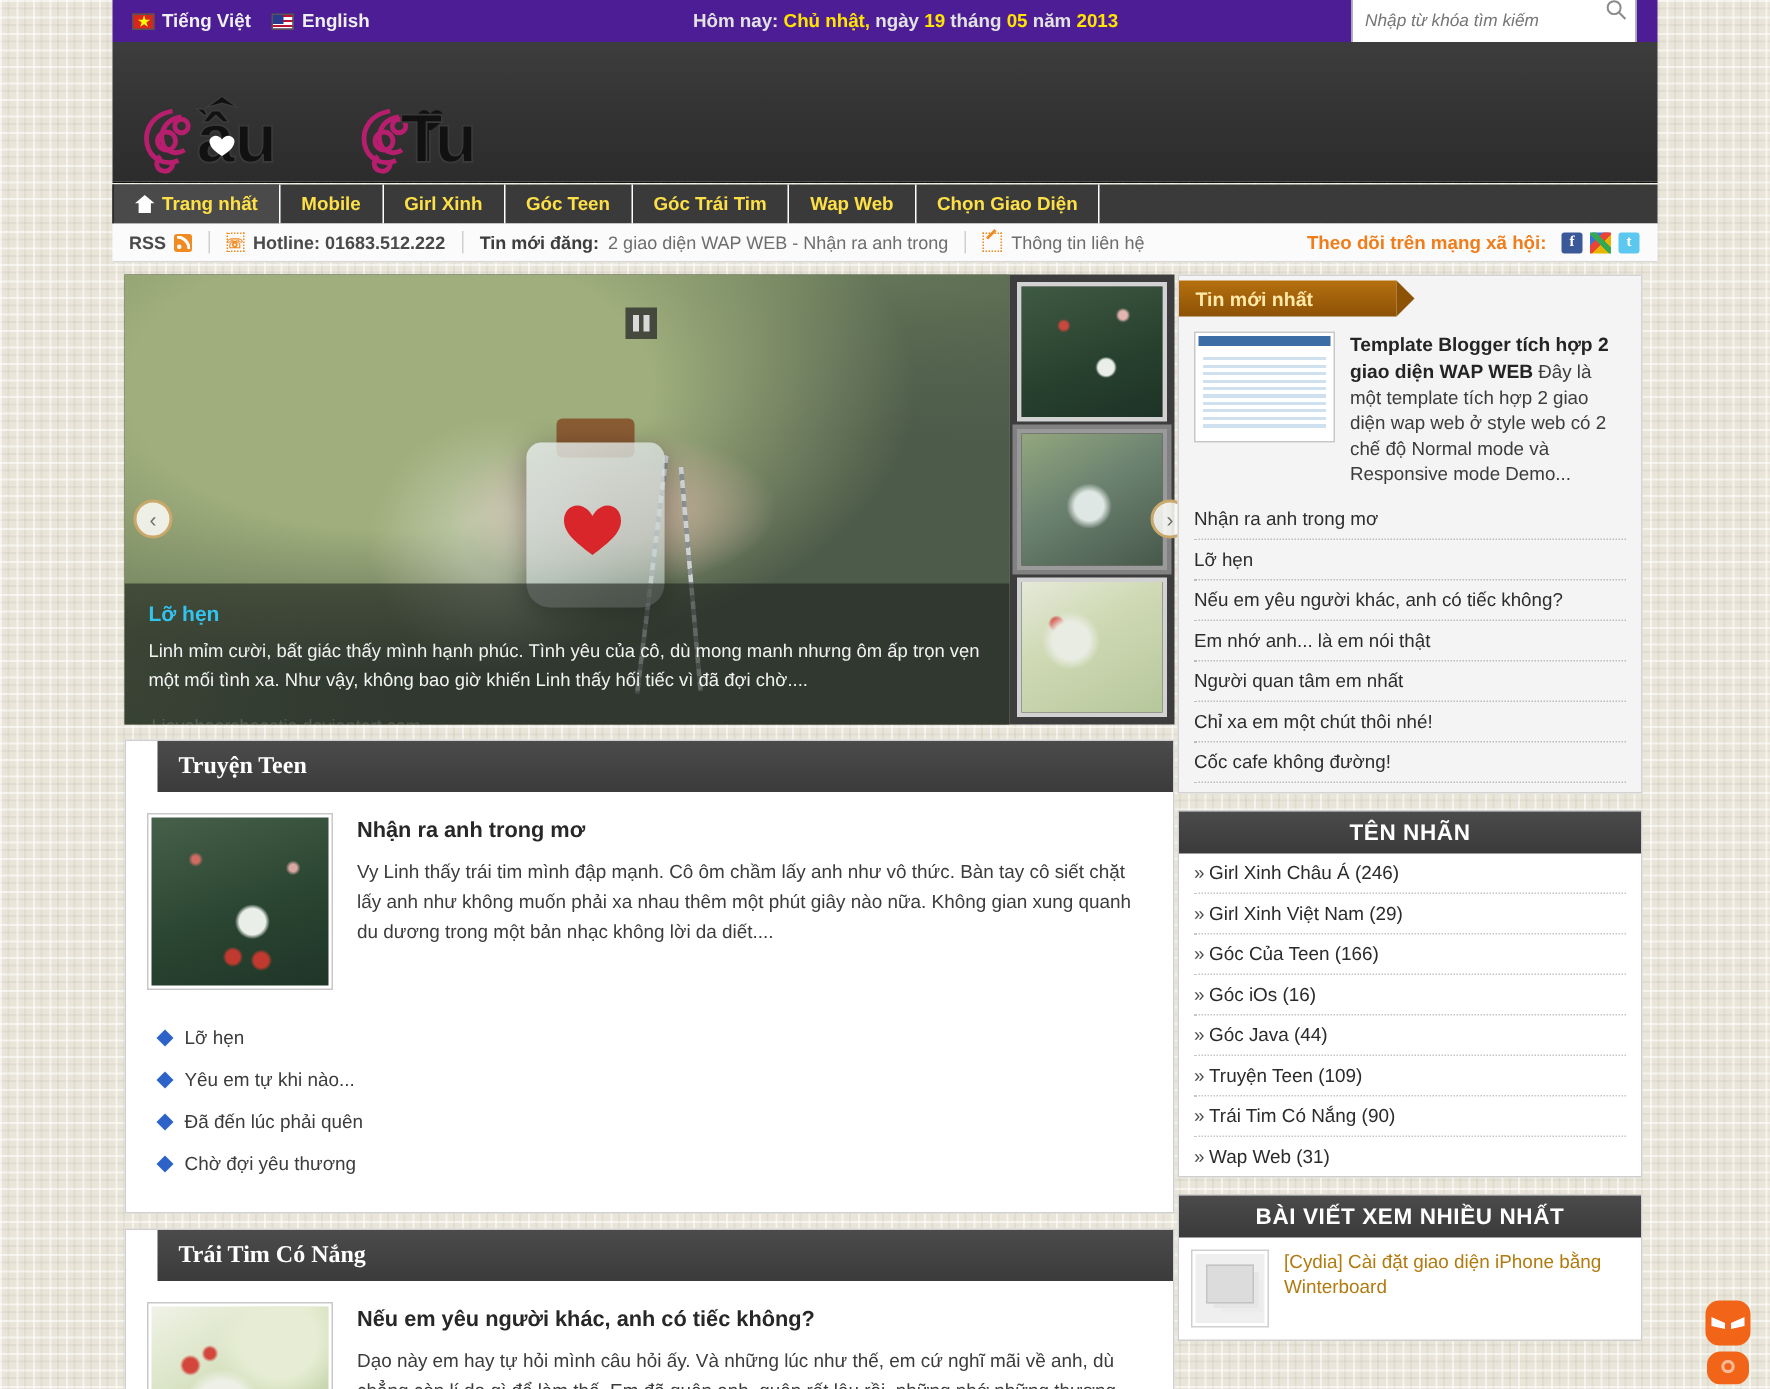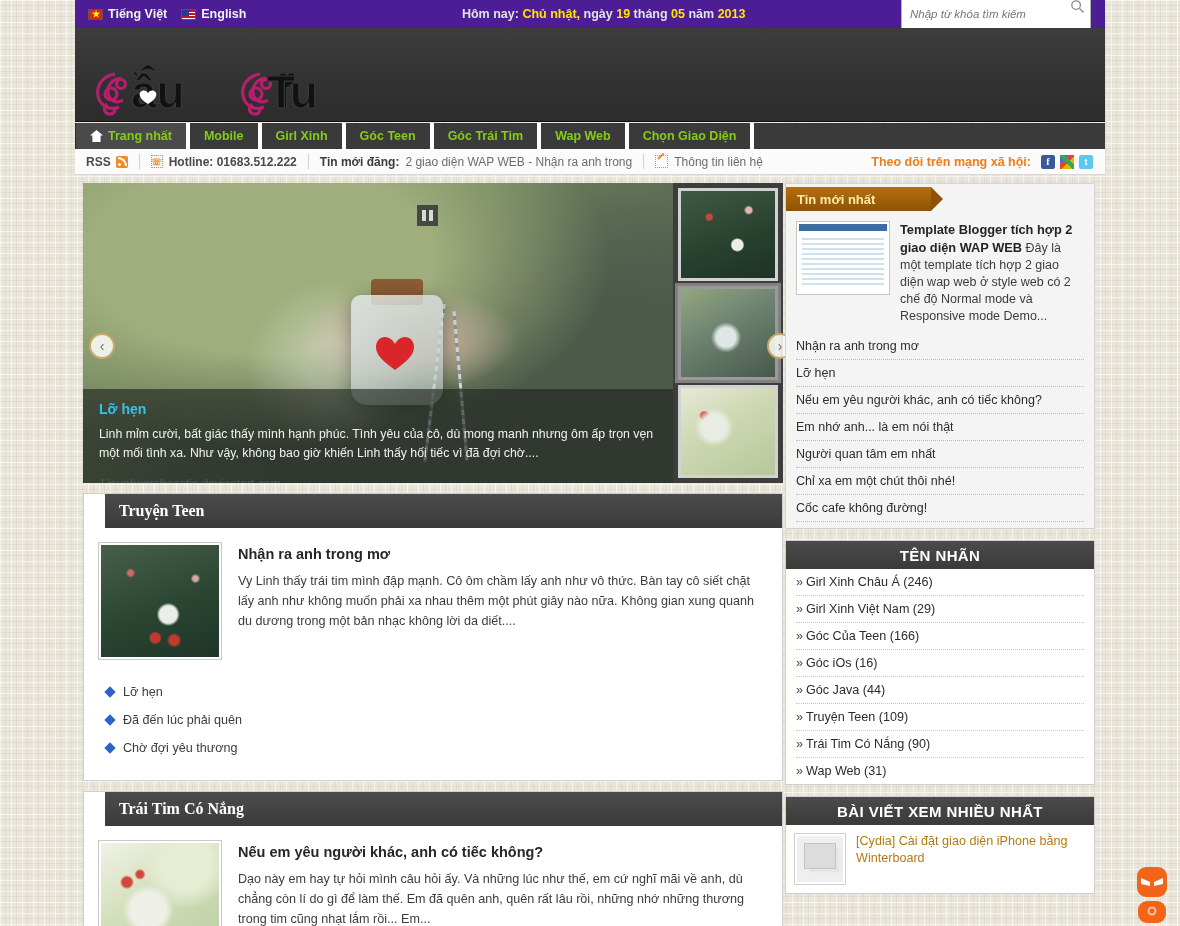--- a/index.html
+++ b/index.html
@@ -57,22 +57,22 @@
   .logo { position:absolute; left:16px; top:36px; height:58px; display:flex; align-items:center; }
   .logo svg { display:block; }
 
   
   .nav {
     position:absolute; left:75px; top:123px; width:1030px; height:26px;
     background:#3a3a3a; display:flex; align-items:stretch;
   }
   .nav a {
     display:flex; align-items:center; gap:5px; padding:0 14px;
-    color:#84cc16; text-decoration:none; font-weight:bold; font-size:12.5px;
-    border-right:4px solid #ffffff; cursor:pointer;
+    color:#fde047; text-decoration:none; font-weight:bold; font-size:12.5px;
+    border-right:1px solid #ffffff; cursor:pointer;
   }
   .nav a:first-child { background:#4a4a4a; border-left:1px solid #2a2a2a; }
   .home-ico { width:13px; height:12px; }
 
   
   .subbar {
     position:absolute; left:75px; top:149px; width:1030px; height:26px;
     background:#fbfbfb; border-bottom:1px solid #d7d7d7;
     display:flex; align-items:center; font-size:12px; color:#5b5b5b;
   }
@@ -425,20 +425,24 @@
               <div class="post-desc">Vy Linh thấy trái tim mình đập mạnh. Cô ôm chầm lấy anh như vô thức. Bàn tay cô siết chặt lấy anh như không muốn phải xa nhau thêm một phút giây nào nữa. Không gian xung quanh du dương trong một bản nhạc không lời da diết....</div>
             </div>
           </div>
           <ul class="bullets">
             <li>
                 <span class="dia"></span>
                 <span>Lỡ hẹn</span>
               </li>
             <li>
                 <span class="dia"></span>
+                <span>Yêu em tự khi nào...</span>
+              </li>
+            <li>
+                <span class="dia"></span>
                 <span>Đã đến lúc phải quên</span>
               </li>
             <li>
                 <span class="dia"></span>
                 <span>Chờ đợi yêu thương</span>
               </li>
           </ul>
         </div>
       </div>
 

